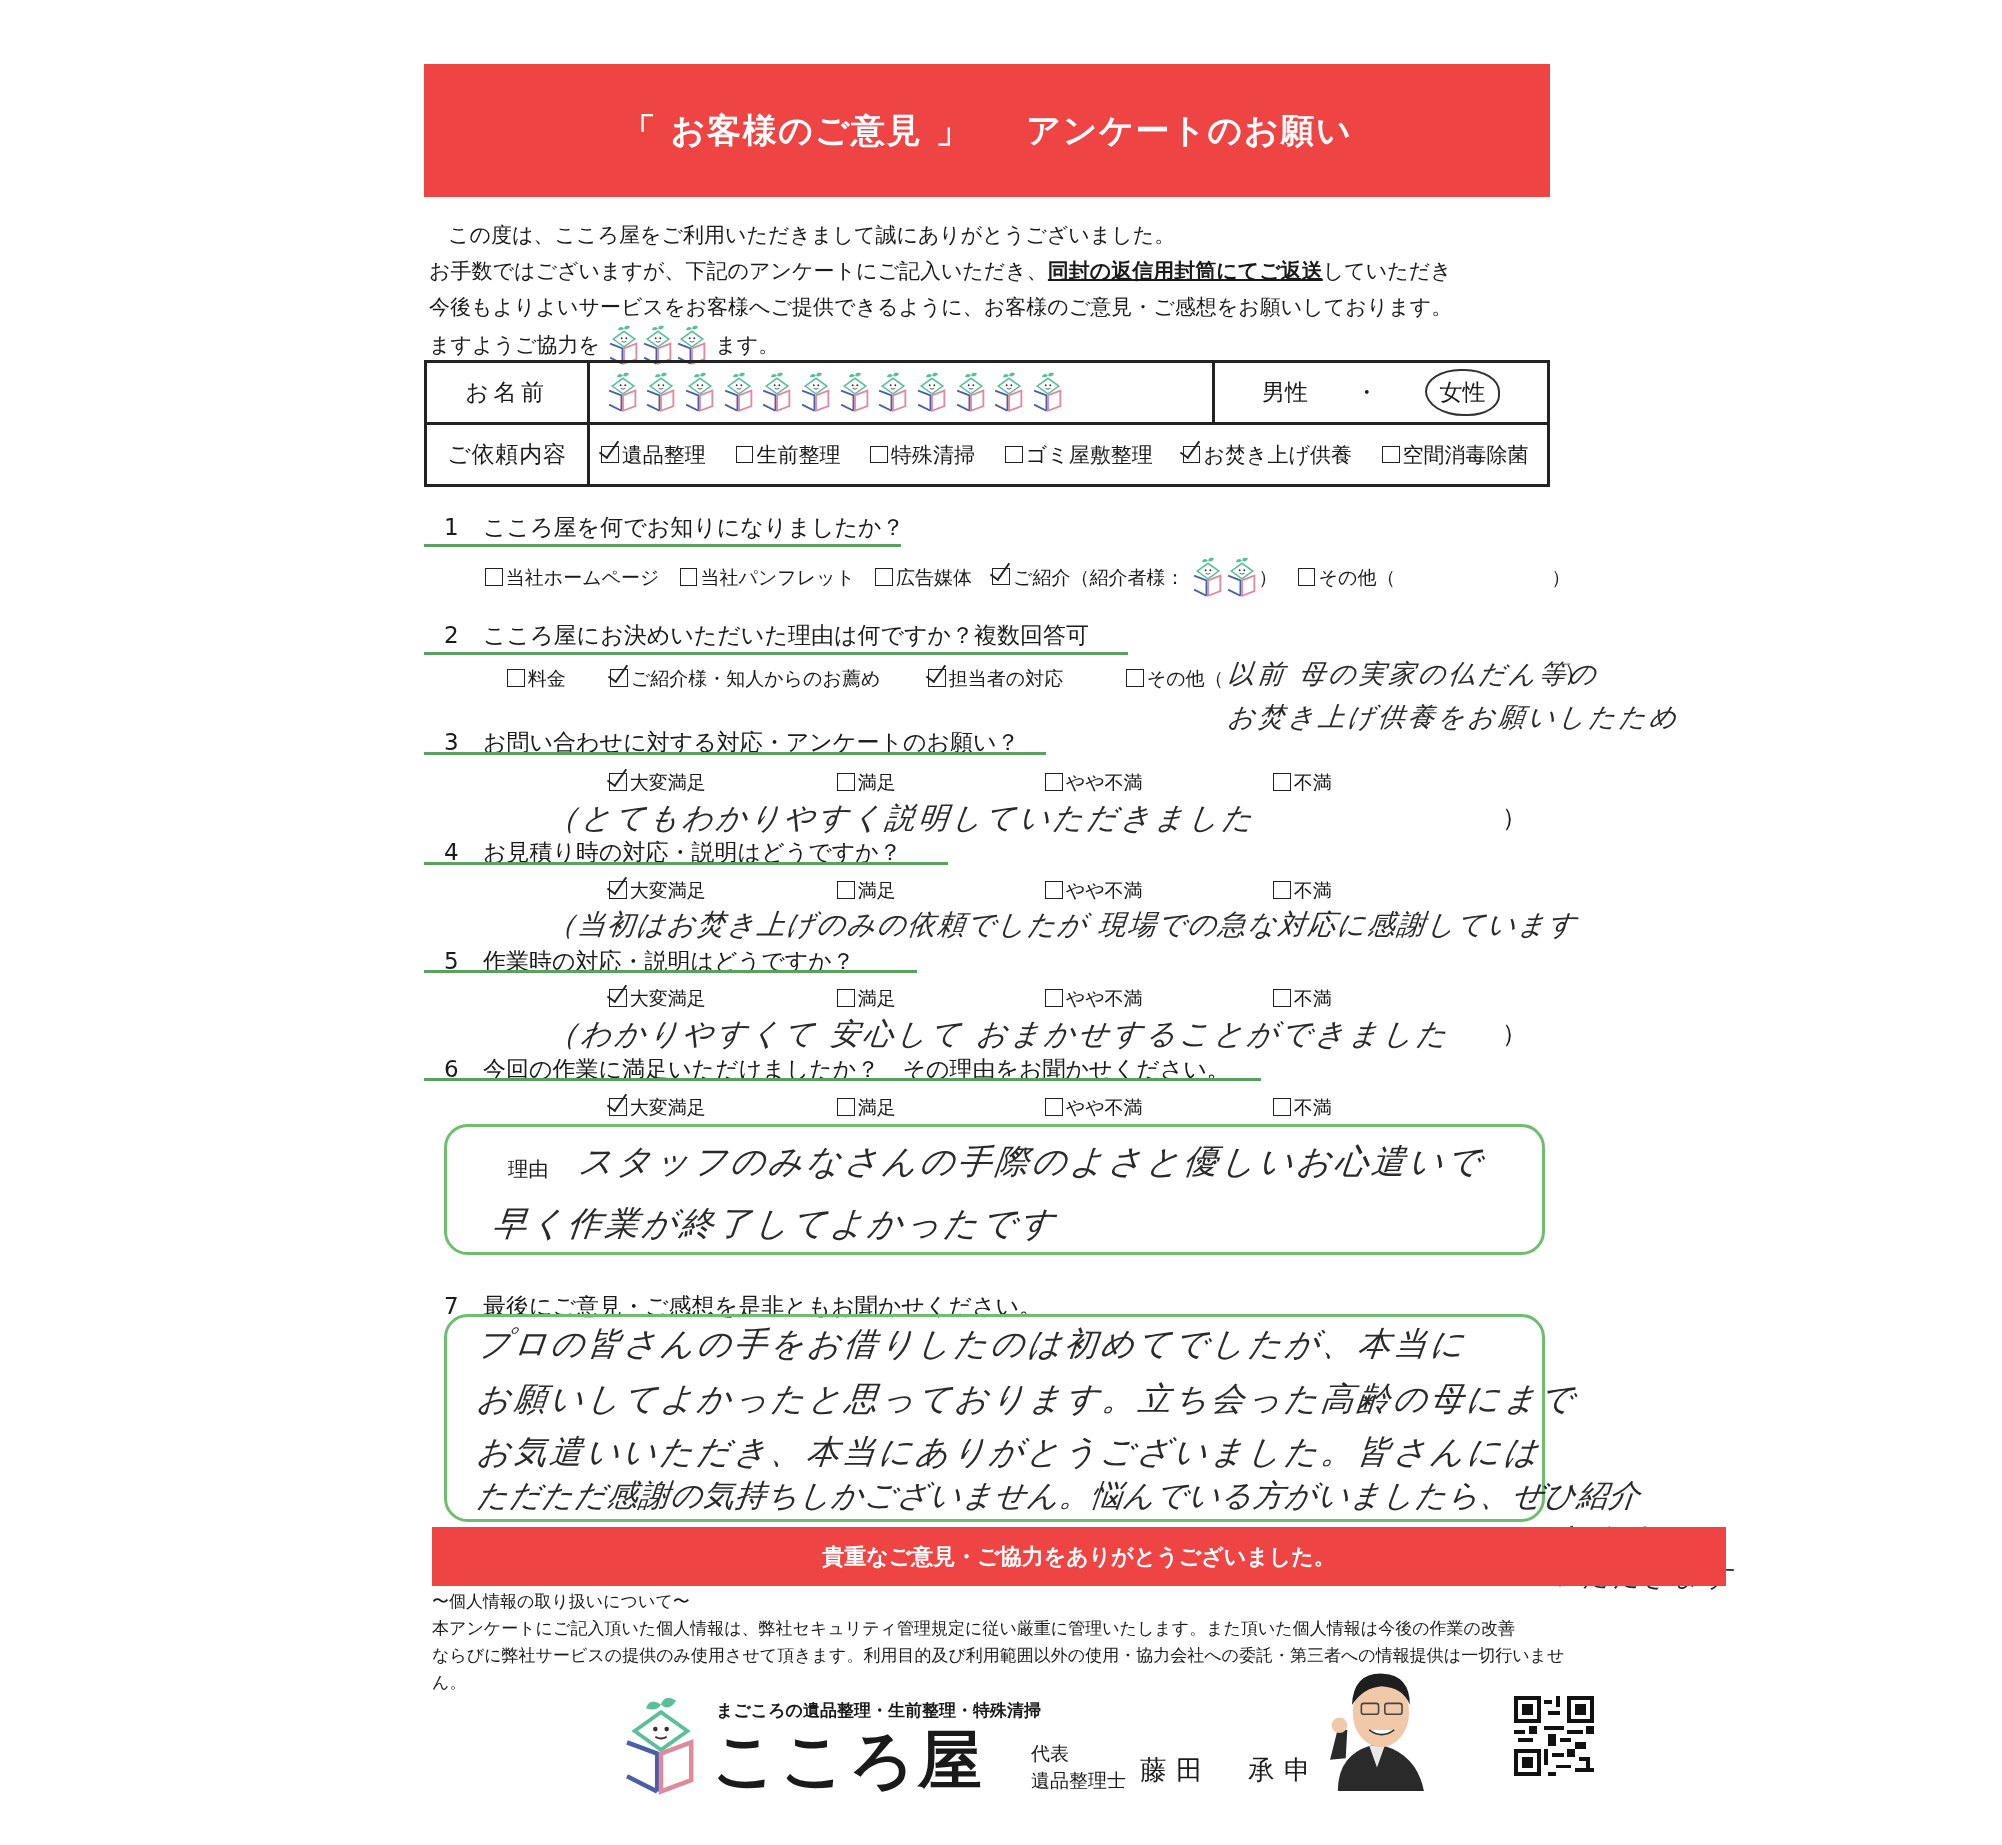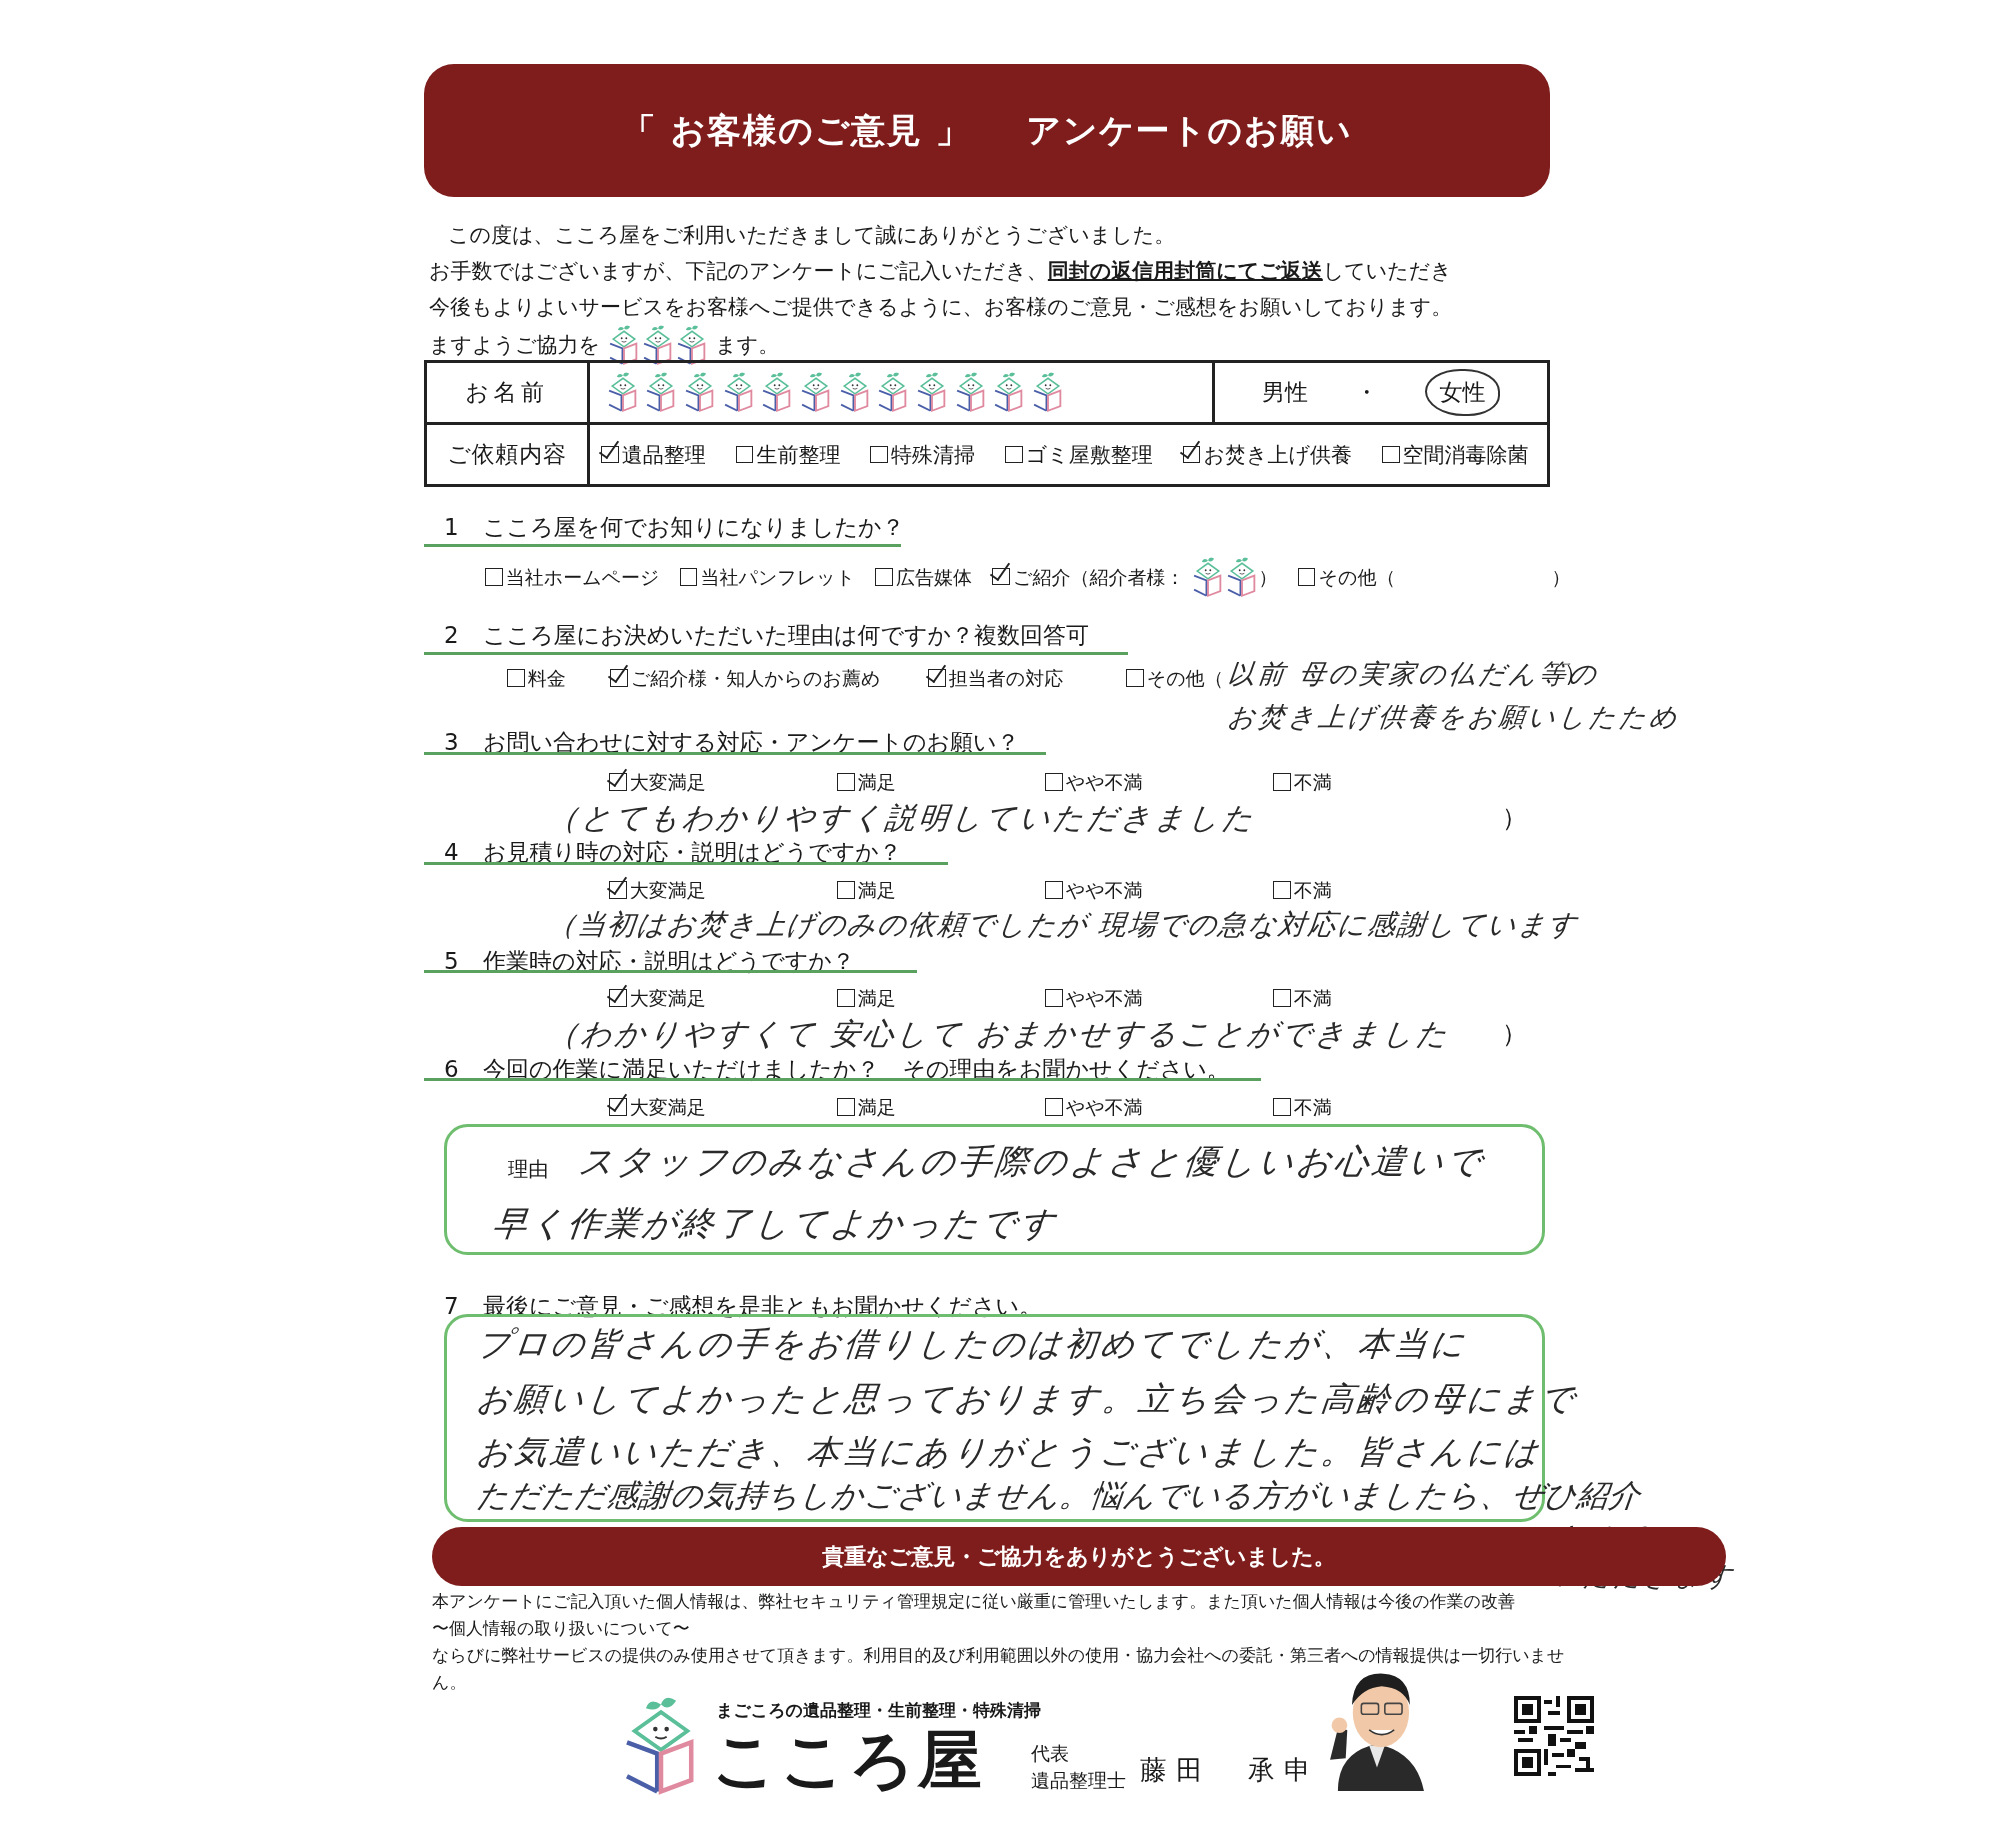--- a/index.html
+++ b/index.html
@@ -1,19 +1,19 @@
 <!DOCTYPE html>
 <html style="font-size:12.5px"><head>
 <meta charset="utf-8">
 <style>
   html, body { margin:0; padding:0; background:#ffffff; }
   body { width:2002px; height:1845px; position:relative; overflow:hidden;
          font-family:"DejaVu Sans", "Liberation Sans", sans-serif; color:#1a1a1a; }
   .abs { position:absolute; }
-  .banner { position:absolute; background:#7f1d1d; color:#fff; display:flex; align-items:center; justify-content:center;border-radius:30px; }
+  .banner { position:absolute; background:#ef4444; color:#fff; display:flex; align-items:center; justify-content:center; }
   .banner-top { left:424px; top:64px; width:1126px; height:133px; font-size:34px; font-weight:bold; letter-spacing:1.6px; }
   .banner-top .gap { display:inline-block; width:55px; }
   .intro { left:429px; top:217px; width:1134px; font-size:21px; line-height:36px; }
   .intro p { margin:0; }
   .intro .indent { padding-left:19px; }
   .intro u { font-weight:bold; text-decoration:underline; text-decoration-thickness:2.3px; }
   .mascot { display:inline-block; width:34px; height:42px; vertical-align:middle; position:relative; }
   .mascot svg { width:100%; height:100%; }
   table.info { position:absolute; left:424px; top:360px; width:1126px; border-collapse:collapse; font-size:23px; }
   table.info td { border:3.1px solid #222; padding:0; }
@@ -224,22 +224,22 @@
 <div class="hand" style="left:477px; top:1430px; font-size:33px;">お気遣いいただき、本当にありがとうございました。皆さんには</div>
 <div class="hand" style="left:477px; top:1475px; font-size:31px; letter-spacing:0.8px;">ただただ感謝の気持ちしかございません。悩んでいる方がいましたら、ぜひ紹介</div>
 <div class="hand" style="left:1553px; top:1518px; font-size:28px;">させて</div>
 <div class="hand" style="left:1553px; top:1558px; font-size:26.6px;">いただきます</div>
 
 <div class="banner banner-bottom">
   <span>貴重なご意見・ご協力をありがとうございました。</span>
 </div>
 
 <div class="privacy">
+  <p>〜個人情報の取り扱いについて〜</p>
   <p>本アンケートにご記入頂いた個人情報は、弊社セキュリティ管理規定に従い厳重に管理いたします。また頂いた個人情報は今後の作業の改善</p>
-  <p>〜個人情報の取り扱いについて〜</p>
   <p>ならびに弊社サービスの提供のみ使用させて頂きます。利用目的及び利用範囲以外の使用・協力会社への委託・第三者への情報提供は一切行いません。</p>
 </div>
 
 <div class="footer-logo">
   <svg width="86" height="102" viewBox="0 0 44 54">
       <use href="#mascot-sym"></use>
     </svg>
 </div>
 <div class="tagline">まごころの遺品整理・生前整理・特殊清掃</div>
 <div class="brand">こころ屋</div>

